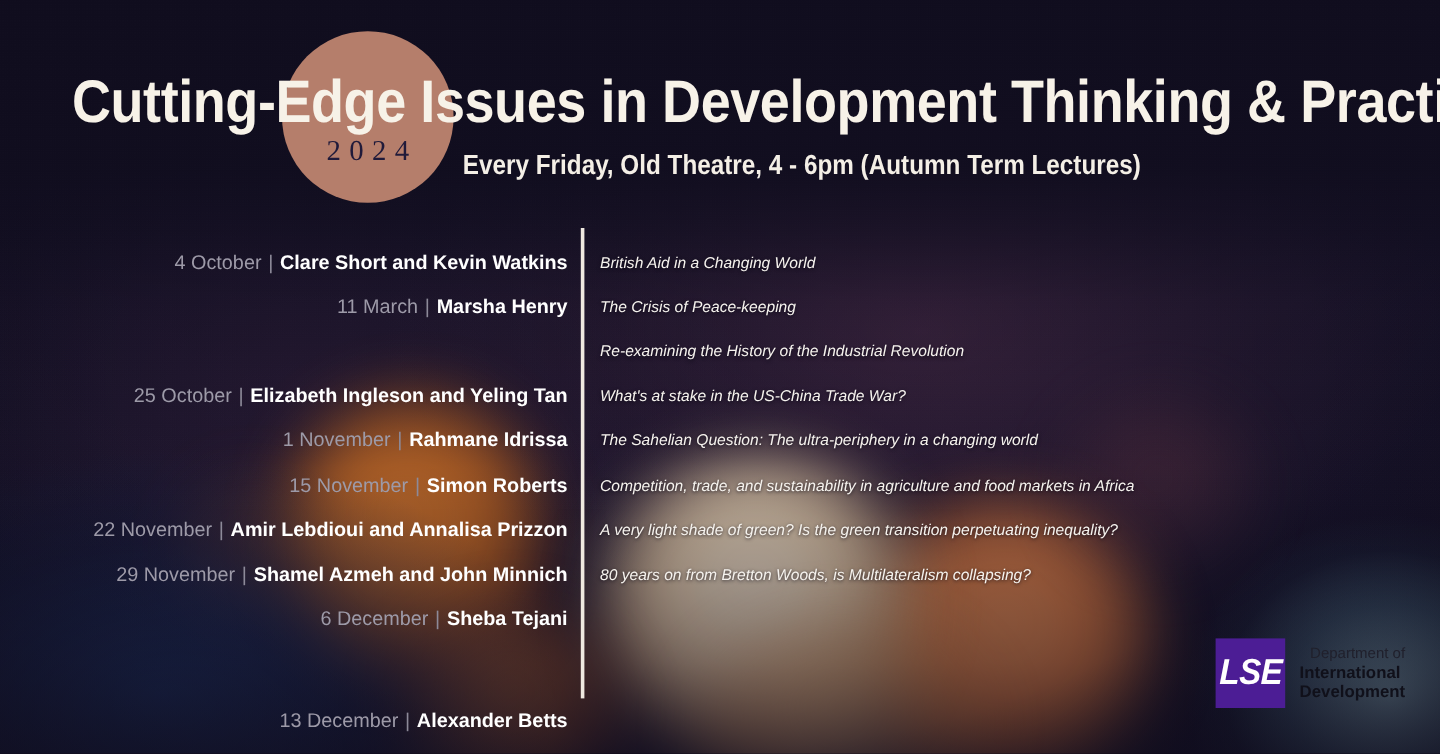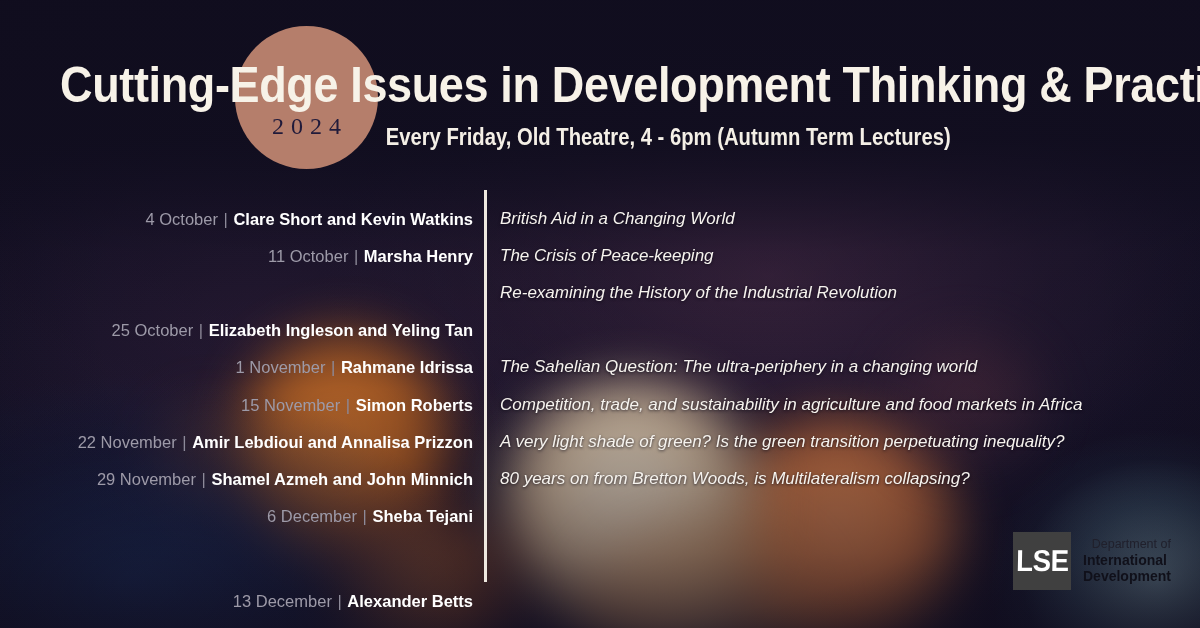--- a/index.html
+++ b/index.html
@@ -126,38 +126,39 @@
     white-space:nowrap;
     font-size:16.5px;
     line-height:24px;
   }
   .date { color:#9d9aa8; font-weight:400; }
   .pipe { color:#8d8a99; font-weight:400; padding:0 1px; }
   .speaker { color:#ffffff; font-weight:700; }
   .row-right {
     position:absolute; left:500px; top:0;
     white-space:nowrap;
-    font-size:17px;
+    font-size:13px;
     line-height:24px;
     font-style:italic;
     font-weight:400;
     color:#f6f3ee;
     text-shadow:0 1px 3px rgba(12,9,22,0.75);
   }
 
   
   #lse-logo {
     position:absolute; left:1013px; top:532px;
     display:flex; align-items:center;
   }
   #lse-mark {
     width:58px; height:58px;
-    background:#404040;
+    background:#4c1d95;
     display:flex; align-items:center; justify-content:center;
     flex:none;
+    font-style:italic;
   }
   #lse-mark-text {
     color:#ffffff;
     font-family:"Liberation Sans Narrow","Liberation Sans", sans-serif;
     font-size:30px; font-weight:700;
     letter-spacing:-0.5px;
     transform:scaleX(0.92) skewX(-1deg);
   }
   #lse-words {
     margin-left:12px;
@@ -198,28 +199,29 @@
   </div>
 
   <div id="schedule">
     <div id="divider"></div>
     <div id="rows">
         <div class="row" style="top: 11px;">
           <div class="row-left"><span class="date">4 October</span><span class="pipe"> | </span><span class="speaker">Clare Short and Kevin Watkins</span></div>
           <div class="row-right">British Aid in a Changing World</div>
         </div>
         <div class="row" style="top: 48.1px;">
-          <div class="row-left"><span class="date">11 October</span><span class="pipe"> | </span><span class="speaker">Marsha Henry</span></div>
+          <div class="row-left"><span class="date">11 March</span><span class="pipe"> | </span><span class="speaker">Marsha Henry</span></div>
           <div class="row-right">The Crisis of Peace-keeping</div>
         </div>
         <div class="row" style="top: 85.2px;">
           <div class="row-right">Re-examining the History of the Industrial Revolution</div>
         </div>
         <div class="row" style="top: 122.3px;">
           <div class="row-left"><span class="date">25 October</span><span class="pipe"> | </span><span class="speaker"> Elizabeth Ingleson and Yeling Tan</span></div>
+          <div class="row-right">What's at stake in the US-China Trade War?</div>
         </div>
         <div class="row" style="top: 159.4px;">
           <div class="row-left"><span class="date">1 November</span><span class="pipe"> | </span><span class="speaker">Rahmane Idrissa</span></div>
           <div class="row-right">The Sahelian Question: The ultra-periphery in a changing world</div>
         </div>
         <div class="row" style="top: 196.5px;">
           <div class="row-left"><span class="date">15 November</span><span class="pipe"> | </span><span class="speaker">Simon Roberts</span></div>
           <div class="row-right">Competition, trade, and sustainability in agriculture and food markets in Africa</div>
         </div>
         <div class="row" style="top: 233.6px;">

